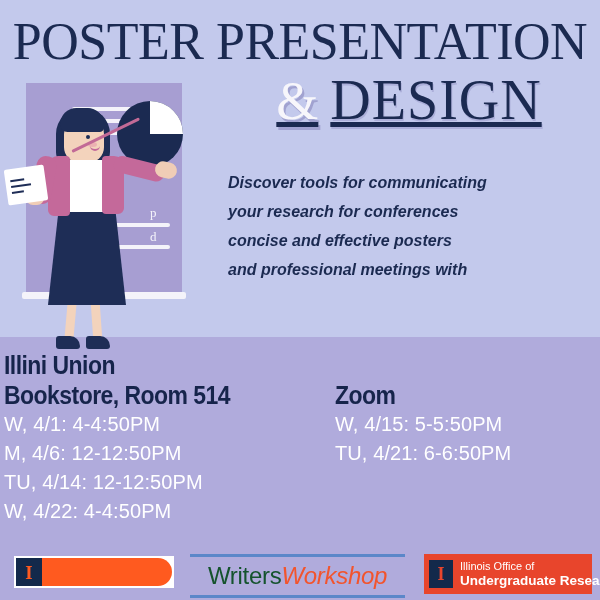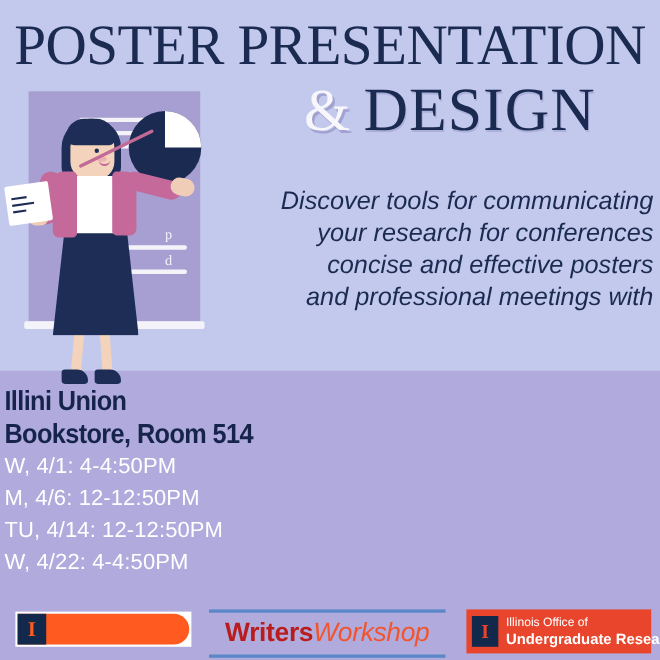--- a/index.html
+++ b/index.html
@@ -53,42 +53,44 @@
   .title-line2 {
     position: absolute;
     left: 218px; top: 72px;
     width: 382px;
     text-align: center;
     font-family: "Liberation Serif", serif;
     font-size: 56px;
     line-height: 1;
     color: #1b2a51;
     white-space: nowrap;
+    text-decoration: underline;
   }
   .amp {
     color: #f7f6fb;
     font-size: 54px;
     text-shadow: 2px 3px 0 rgba(120,115,175,0.45);
     margin-right: 12px;
   }
   .design-word {
     letter-spacing: 1px;
     text-shadow: 1px 2px 0 rgba(120,115,175,0.30);
   }
 
   
   .description {
     position: absolute;
     left: 228px; top: 168px;
     width: 366px;
-    text-align: right;
+    text-align: left;
     font-style: italic;
-    font-size: 23px;
+    font-size: 16px;
     line-height: 29px;
     color: #1b2a51;
+    font-weight: bold;
   }
   .description div { white-space: nowrap; }
 
   
   .illus {
     position: absolute;
     left: 0; top: 70px;
     width: 230px; height: 270px;
   }
   .board {
@@ -367,23 +369,23 @@
     position: absolute;
     left: 190px; top: 6px;
     width: 215px; height: 38px;
     border-top: 3px solid #5b87c9;
     border-bottom: 3px solid #5b87c9;
     display: flex;
     align-items: center;
     justify-content: center;
   }
   .ww-writers {
-    color: #b91c1c;
+    color: #14532d;
     font-size: 24px;
-    font-weight: bold;
+    font-weight: normal;
     letter-spacing: -0.3px;
   }
   .ww-workshop {
     color: #f2542d;
     font-size: 24px;
     font-style: italic;
     margin-left: 0;
     letter-spacing: -0.3px;
   }
 
@@ -498,20 +500,25 @@
 
     <div class="col-left">
       <div class="venue">Illini Union</div>
       <div class="venue">Bookstore, Room 514</div>
       <div class="session">W, 4/1: 4-4:50PM</div>
       <div class="session">M, 4/6: 12-12:50PM</div>
       <div class="session">TU, 4/14: 12-12:50PM</div>
       <div class="session">W, 4/22: 4-4:50PM</div>
     </div>
 
+    <div class="col-right">
+      <div class="venue">Zoom</div>
+      <div class="session">W, 4/15: 5-5:50PM</div>
+      <div class="session">TU, 4/21: 6-6:50PM</div>
+    </div>
   </div>
 
   <div class="footer">
 
     <div class="sw-logo">
       <div class="sw-inner">
         <div class="block-i">
           <span class="block-i-glyph">I</span>
         </div>
       </div>

